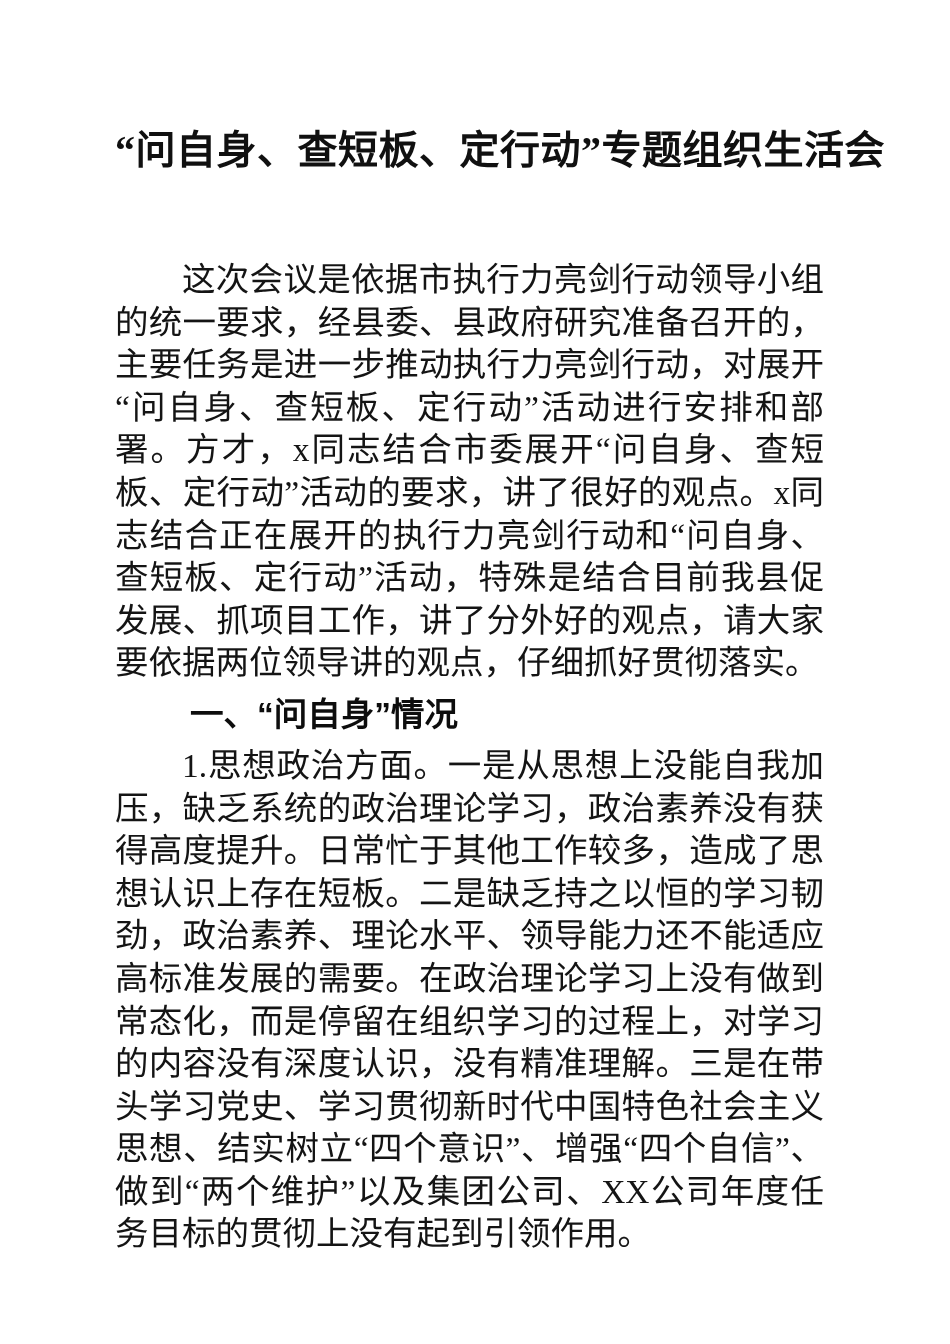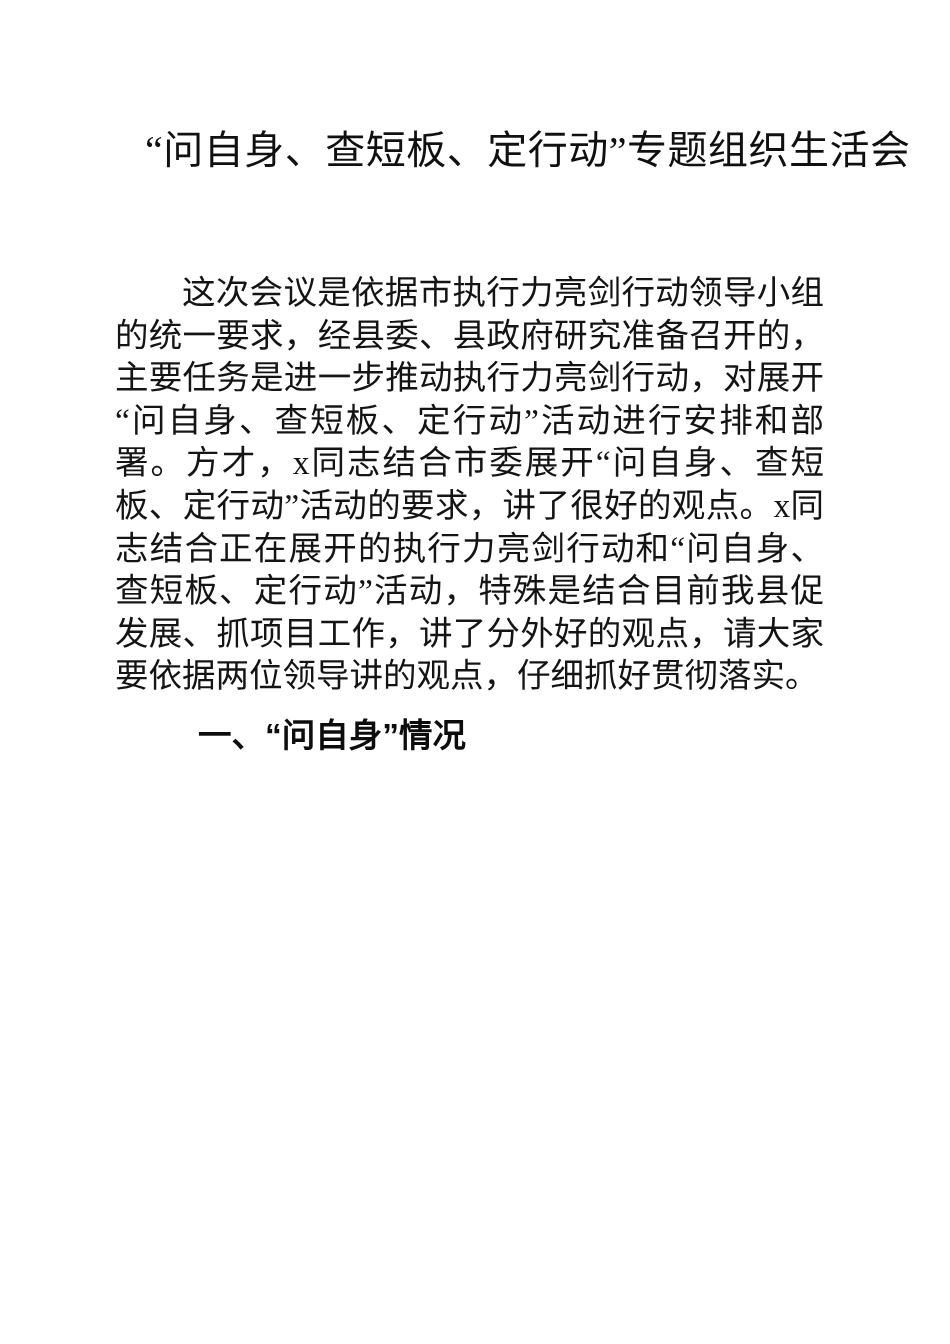--- a/index.html
+++ b/index.html
@@ -19,54 +19,53 @@
   }
 
   
   .doc-title {
     position: absolute;
     top: 126px;
     left: 115px;
     width: 707px;
     text-align: center;
     font-family: "Liberation Serif", "DejaVu Serif", serif;
-    font-weight: 400;
+    font-weight: 700;
     font-size: 40px;
     line-height: 50px;
     color: #101010;
     letter-spacing: 0.5px;
-    margin-left: 30px;
   }
   .doc-title .tline { display: block; white-space: nowrap; }
 
   
   .body-col {
     position: absolute;
-    top: 272px;
+    top: 259px;
     left: 115px;
     width: 709px;
   }
 
   p.para {
     margin: 0;
     font-family: "Liberation Serif", "DejaVu Serif", serif;
     font-size: 33.5px;
     line-height: 42.6px;
     color: #141414;
     text-align: justify;
     text-align-last: left;
     text-indent: 67px;            
     letter-spacing: 0px;
     word-break: break-all;
     -webkit-font-smoothing: antialiased;
   }
 
   
   h2.sec-head {
-    margin: 16px;
+    margin: 8px;
     font-family: "Liberation Sans", "DejaVu Sans", sans-serif;
     font-weight: 700;
     font-size: 33.5px;
     line-height: 44px;
     color: #0d0d0d;
     text-indent: 67px;
     letter-spacing: 0px;
     text-align: left;
   }
 </style>
@@ -75,15 +74,16 @@
 
 <div id="page">
 
   <div class="doc-title">
     <span class="tline">“问自身、查短板、定行动”专题组织生活会</span>
   </div>
 
   <div class="body-col">
     <p class="para">这次会议是依据市执行力亮剑行动领导小组的统一要求，经县委、县政府研究准备召开的，主要任务是进一步推动执行力亮剑行动，对展开“问自身、查短板、定行动”活动进行安排和部署。方才，x同志结合市委展开“问自身、查短板、定行动”活动的要求，讲了很好的观点。x同志结合正在展开的执行力亮剑行动和“问自身、查短板、定行动”活动，特殊是结合目前我县促发展、抓项目工作，讲了分外好的观点，请大家要依据两位领导讲的观点，仔细抓好贯彻落实。</p>
     <h2 class="sec-head">一、“问自身”情况</h2>
+    <p class="para">1.思想政治方面。一是从思想上没能自我加压，缺乏系统的政治理论学习，政治素养没有获得高度提升。日常忙于其他工作较多，造成了思想认识上存在短板。二是缺乏持之以恒的学习韧劲，政治素养、理论水平、领导能力还不能适应高标准发展的需要。在政治理论学习上没有做到常态化，而是停留在组织学习的过程上，对学习的内容没有深度认识，没有精准理解。三是在带头学习党史、学习贯彻新时代中国特色社会主义思想、结实树立“四个意识”、增强“四个自信”、做到“两个维护”以及集团公司、XX公司年度任务目标的贯彻上没有起到引领作用。</p>
   </div>
 
 </div>
 
 </body></html>

